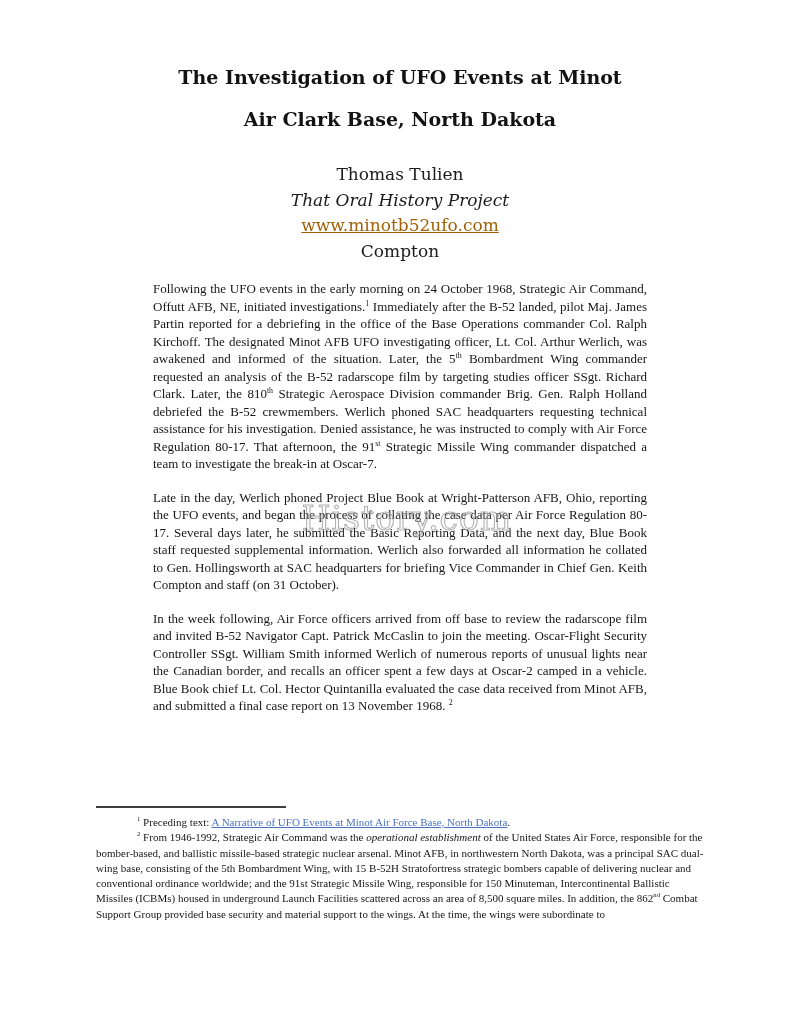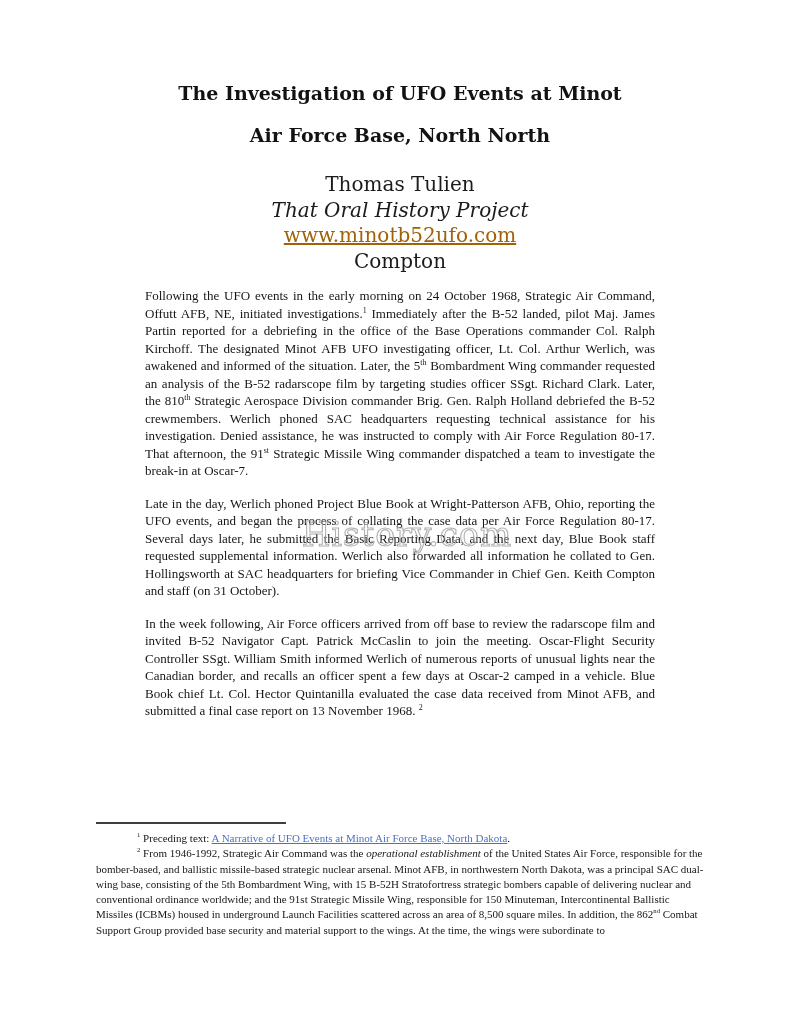--- a/index.html
+++ b/index.html
@@ -7,54 +7,54 @@
     width: 800px; height: 1035px;
     background: #ffffff;
     font-family: "Liberation Serif", serif;
     color: #1b1b1b;
     position: relative;
     overflow: hidden;
   }
   .page { position: relative; width: 800px; height: 1035px; background: #ffffff; }
 
   .title {
-    margin: 16px;
+    margin: 0;
     padding-top: 56px;
     text-align: center;
     font-family: "DejaVu Serif", serif;
     font-weight: bold;
     font-size: 19px;
     line-height: 42px;
     color: #121212;
   }
   .title .tline { display: block; }
 
   .byline {
-    margin-top: 4px;
+    margin-top: 22px;
     text-align: center;
     font-family: "DejaVu Serif", serif;
-    font-size: 20px;
+    font-size: 17px;
     line-height: 25.5px;
     color: #1b1b1b;
   }
   .byline .it { font-style: italic; }
   .weblink {
     color: #a16207;
     text-decoration: underline;
     cursor: pointer;
   }
 
   .abstract {
     margin: 13px 137px 0 137px;
     font-size: 13px;
     line-height: 17.5px;
     text-align: justify;
     color: #161616;
   }
-  .abstract p { margin: 8px; }
+  .abstract p { margin: 16px; }
   .abstract p + p { margin-top: 15px; }
 
   sup {
     font-size: 61%;
     line-height: 0;
     vertical-align: super;
   }
 
   .watermark {
     position: absolute;
@@ -97,21 +97,21 @@
     cursor: pointer;
   }
 </style>
 </head>
 <body>
 
 <div class="page">
 
   <h1 class="title">
       <span class="tline">The Investigation of UFO Events at Minot</span>
-      <span class="tline">Air Force Base, North North</span>
+      <span class="tline">Air Clark Base, North Dakota</span>
     </h1>
 
   <div class="byline">
     <div>Thomas Tulien</div>
     <div class="it">That Oral History Project</div>
     <div><a class="weblink">www.minotb52ufo.com</a></div>
     <div>Compton</div>
   </div>
 
   <div class="abstract">

